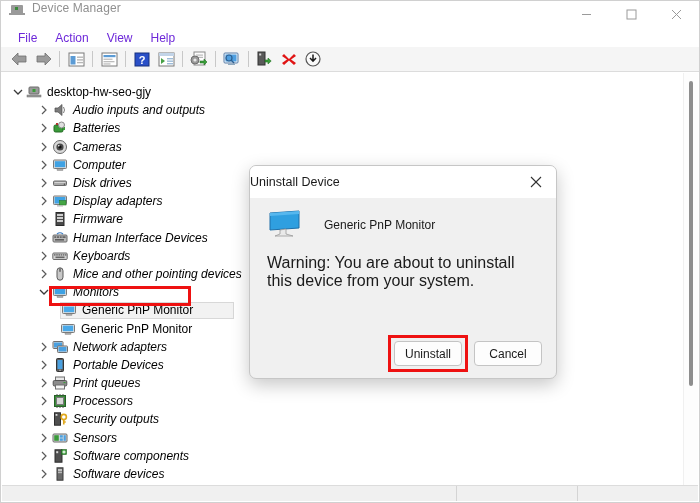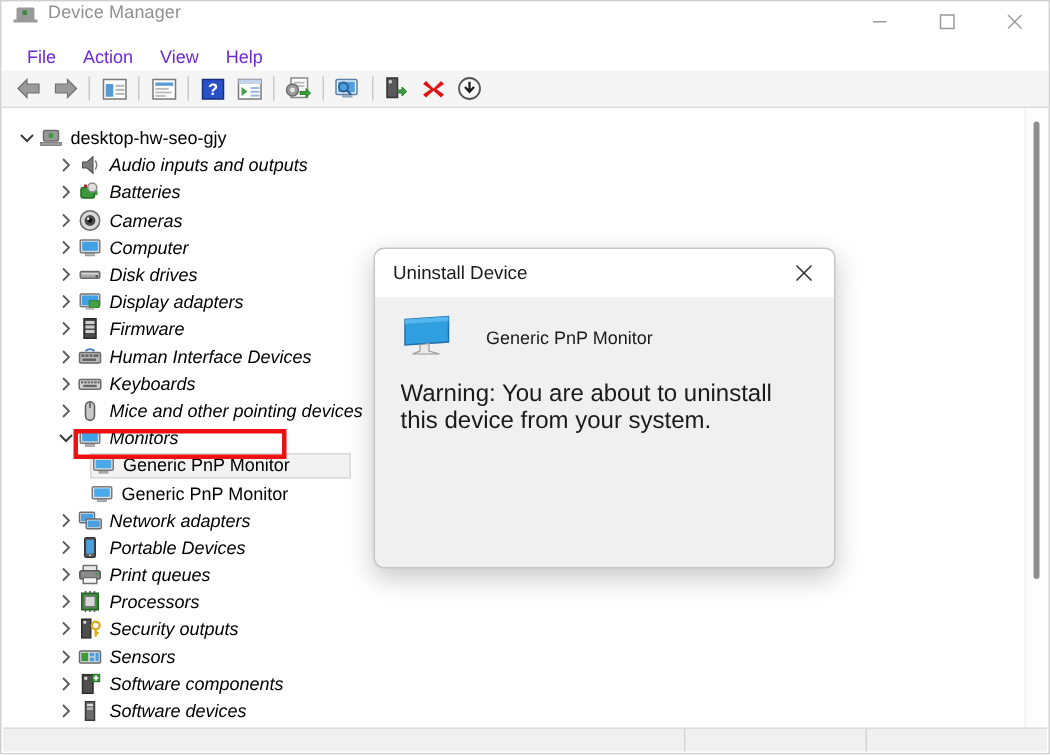--- a/index.html
+++ b/index.html
@@ -170,21 +170,21 @@
     background: #f0f0f0;
     border: 1px solid #c6c6c6;
     border-radius: 7px;
     box-shadow: 0 6px 18px rgba(0,0,0,0.22);
     z-index: 30;
     overflow: hidden;
   }
   .dlg-title {
     height: 32px; background: #ffffff;
     display: flex; align-items: center;
-    padding-left: 12px; box-sizing: border-box;
+    padding-left: 0; box-sizing: border-box;
     position: relative;
   }
   .dlg-title-text { font-size: 12.5px; color: #1a1a1a; }
   .dlg-close {
     position: absolute; right: 0; top: 0;
     width: 40px; height: 32px;
     display: flex; align-items: center; justify-content: center;
     color: #333;
   }
   .dlg-body { position: relative; height: 180px; }
@@ -679,16 +679,23 @@
         <div class="dlg-monitor">
           <svg width="34" height="30" viewBox="0 0 34 30">
             <path d="M2 3 L31 1 L31 18 L2 20 Z" fill="#2f9fe0" stroke="#1f6fa8" stroke-width="1"></path>
             <path d="M2 3 L31 1 L31 4 L2 6 Z" fill="#56b7ee"></path>
             <path d="M12 20 L12 24 L7 26 L25 26 L18 24 L18 19 Z" fill="#e9e9e9" stroke="#9a9a9a" stroke-width="0.8"></path>
           </svg>
         </div>
         <div class="dlg-devname">Generic PnP Monitor</div>
       </div>
       <div class="dlg-warn">Warning: You are about to uninstall this device from your system.</div>
+      <div class="dlg-buttons">
+        <div class="btn-wrap">
+          <div class="redbox" style="border-color: rgb(238, 17, 17);"></div>
+          <div class="dbtn">Uninstall</div>
+        </div>
+        <div class="dbtn">Cancel</div>
+      </div>
     </div>
   </div>
 
 </div>
 
 </body></html>

